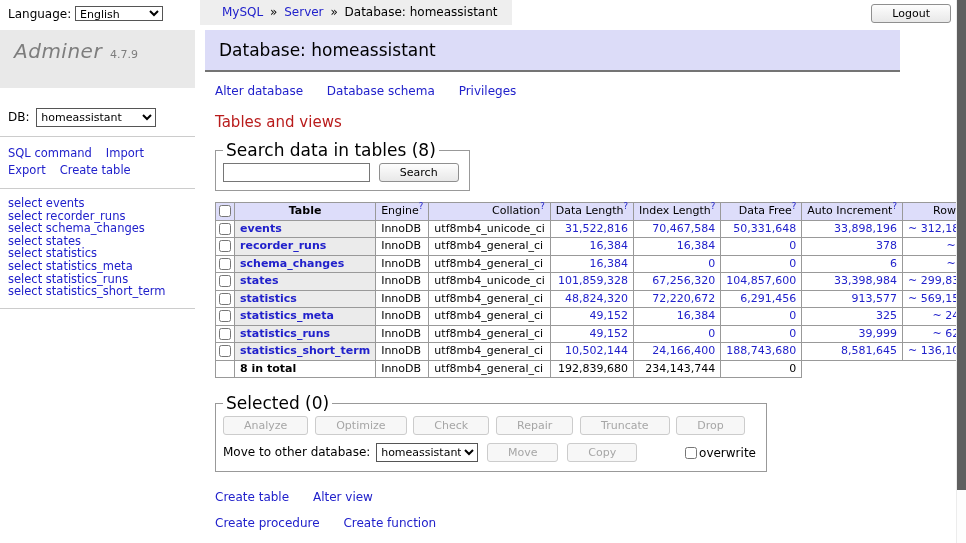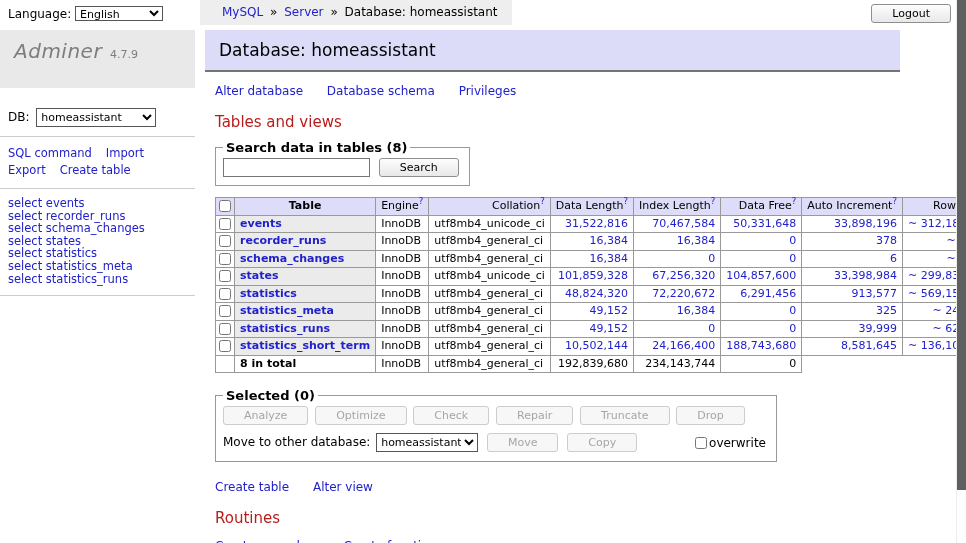--- a/index.html
+++ b/index.html
@@ -48,21 +48,21 @@
     position:absolute; left:205px; top:30px; width:695px; height:42px;
     background:#dcdcf8; border-bottom:2px solid #747474; font-size:17px;
     line-height:40px; padding-left:14px;
   }
   .content { position:absolute; left:215px; top:84px; width:690px; }
   .link-row { font-size:12px; }
   .link-row a { margin-right:20px; }
   h3 { font-weight:normal; font-size:15px; margin:15px 0 0 0; color:#b91c1c; }
 
   fieldset { display:inline-block; border:1px solid #999; border-radius:0; margin:9px 0 0 0; padding:3px 10px 8px 7px; }
-  legend { font-size:13px; padding:0 3px;font-weight:bold; }
+  legend { font-size:17px; padding:0 3px; }
   .search-fieldset input[type=text] { width:147px; height:19px; border:1px solid #767676; font-size:11px; padding:1px 3px; background:#fff; vertical-align:middle; }
   .search-fieldset button { margin-left:5px; vertical-align:middle; }
 
   
   table.db-tables { border-collapse:collapse; margin-top:11px; font-size:11px; }
   .db-tables th, .db-tables td { border:1px solid #999; padding:2px 5px; line-height:12.5px; white-space:nowrap; }
   .db-tables thead td, .db-tables thead th { background:#ddddfa; font-weight:normal; text-align:right; }
   .db-tables thead th.tcol { font-weight:bold; text-align:center; width:118px; }
   .db-tables sup { font-size:8.5px; line-height:0; }
   .db-tables td.check, .db-tables thead td.check { width:20px; text-align:center; padding:1px 3px; }
@@ -80,21 +80,21 @@
   .db-tables tr.total th { background:#fff; }
   .db-tables tr.total td { color:#000; }
   .db-tables td.noborder { border:none; background:transparent; }
 
   
   .selected-fieldset { min-width:400px; margin-top:15px; padding-bottom:9px; }
   .selected-fieldset .btn-row button { margin-right:3px; }
   .move-row { margin-top:8px; font-size:12px; }
   .move-row select { width:102px; height:19px; font-size:11px; border:1px solid #555; background:#fff; vertical-align:middle; margin-left:2px; }
   .move-row button { margin-left:5px; vertical-align:middle; }
-  .move-row label.ovr { margin-left:24px; font-size:12px; vertical-align:middle;padding-left:30px; }
+  .move-row label.ovr { margin-left:14px; font-size:12px; vertical-align:middle;padding-left:30px; }
   .move-row input[type=checkbox] { width:12px; height:12px; vertical-align:middle; margin:0 2px 0 0; }
 
   .bottom-links { margin-top:18px; }
   .routines-links, .events-block { margin-top:12px; }
 </style>
 </head>
 <body>
 
 <div class="lang-row">
   <span>Language:</span>
@@ -127,20 +127,21 @@
   </div>
   <hr>
   <div class="tables-list">
       <p><a href="#">select</a> <a href="#">events</a></p>
       <p><a href="#">select</a> <a href="#">recorder_runs</a></p>
       <p><a href="#">select</a> <a href="#">schema_changes</a></p>
       <p><a href="#">select</a> <a href="#">states</a></p>
       <p><a href="#">select</a> <a href="#">statistics</a></p>
       <p><a href="#">select</a> <a href="#">statistics_meta</a></p>
       <p><a href="#">select</a> <a href="#">statistics_runs</a></p>
+      <p><a href="#">select</a> <a href="#">statistics_short_term</a></p>
     </div>
   <hr>
 </div>
 
 <div class="main-title">Database: homeassistant</div>
 
 <div class="content">
 
   <div class="link-row">
     <a href="#">Alter database</a>
@@ -291,21 +292,20 @@
       <button disabled="">Copy</button>
       <label class="ovr"><input type="checkbox" style=""><span>overwrite</span></label>
     </div>
   </fieldset>
 
   <div class="link-row bottom-links">
     <a href="#">Create table</a>
     <a href="#">Alter view</a>
   </div>
 
-  <h3>Routines</h3>
   <div class="link-row routines-links">
     <a href="#">Create procedure</a>
     <a href="#">Create function</a>
   </div>
 
   
 
 </div>
 
 <div class="scrollbar">

